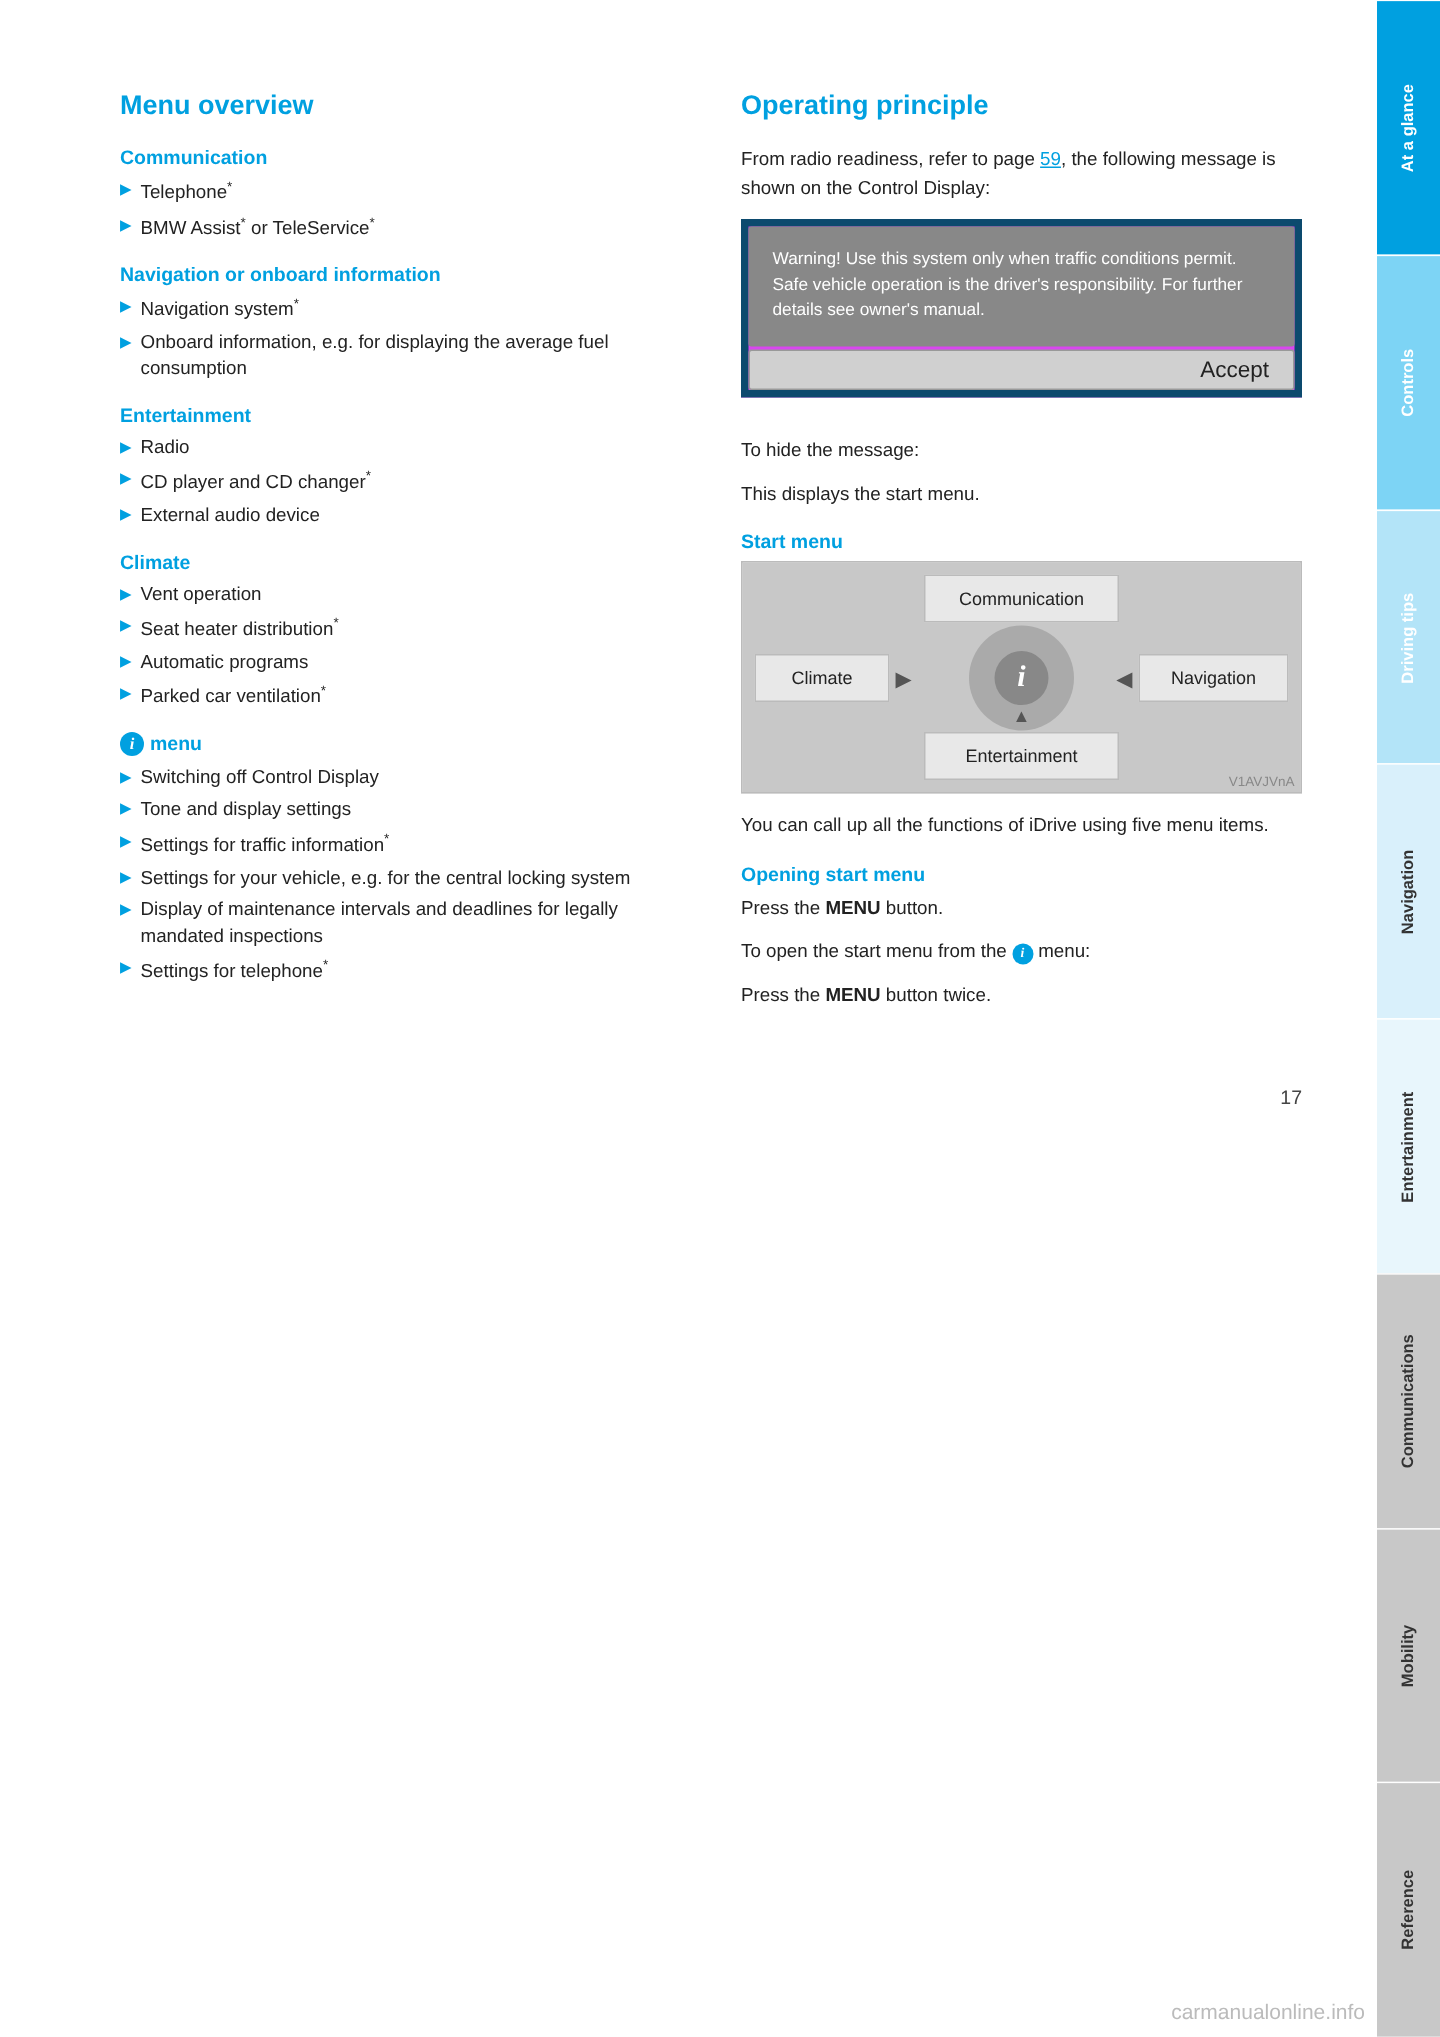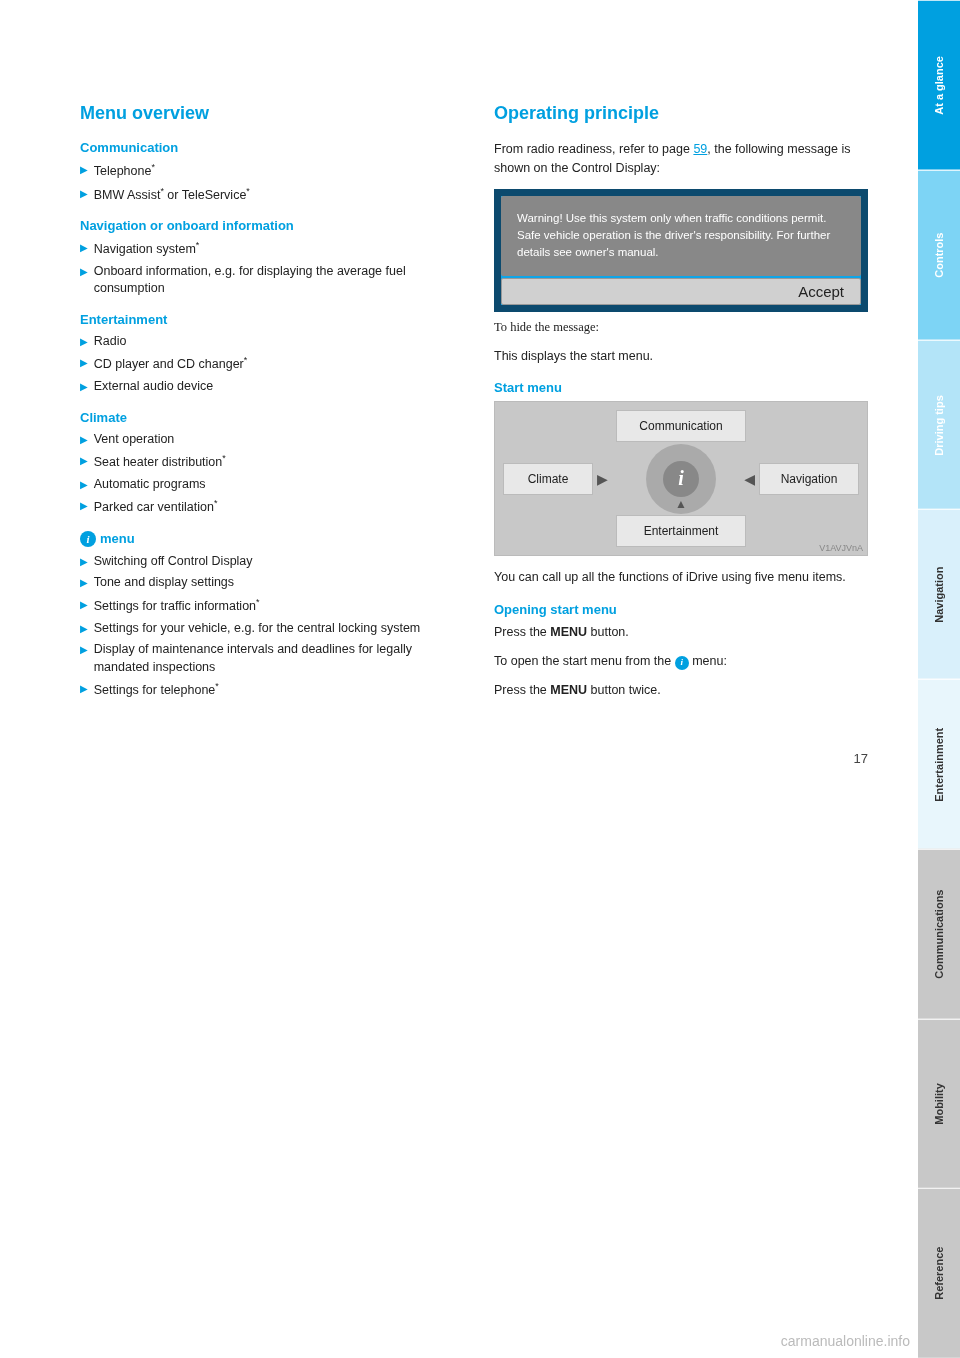--- a/index.html
+++ b/index.html
@@ -97,21 +97,20 @@
       flex: 1;
       max-width: 400px;
     }
 
     
     .section-title {
       font-size: 18px;
       font-weight: bold;
       color: #00a0e0;
       margin-bottom: 16px;
-      margin-top: 43px;
     }
 
     .subsection-title {
       font-size: 13px;
       font-weight: bold;
       color: #00a0e0;
       margin-bottom: 6px;
       margin-top: 14px;
     }
 
@@ -159,23 +158,23 @@
       color: #222;
       display: inline-block;
       margin-top: 0;
       cursor: pointer;
       border-radius: 2px;
       width: 100%;
       text-align: right;
     }
 
     .warning-container {
-      border: 7px solid #0c4a6e;
-      margin-bottom: 6px;
-      background: #0ea5e9;
+      border: 5px solid #0c4a6e;
+      margin-bottom: 26px;
+      background: #d946ef;
     }
 
     
     .body-text {
       font-size: 12.5px;
       color: #222;
       line-height: 1.55;
       margin-bottom: 10px;
     }
 
@@ -463,21 +462,21 @@
 
         <div class="warning-container">
           <div class="warning-box">
             <span>Warning! Use this system only when traffic conditions permit. Safe vehicle operation is the driver's responsibility. For further details see owner's manual.</span>
           </div>
           <div style="padding: 0;">
             <button class="accept-btn">Accept</button>
           </div>
         </div>
 
-        <p class="body-text"><span style="font-weight:normal;font-family:Liberation Serif, serif;">To hide the message:</span></p>
+        <p class="body-text"><span style="font-weight:normal;">To hide the message:</span></p>
         <p class="body-text">This displays the start menu.</p>
 
 
         <div class="subsection-title">Start menu</div>
 
         <div class="start-menu-diagram">
           <div class="start-menu-inner">
 
             <div class="start-menu-cell start-menu-top">
               <span>Communication</span>

